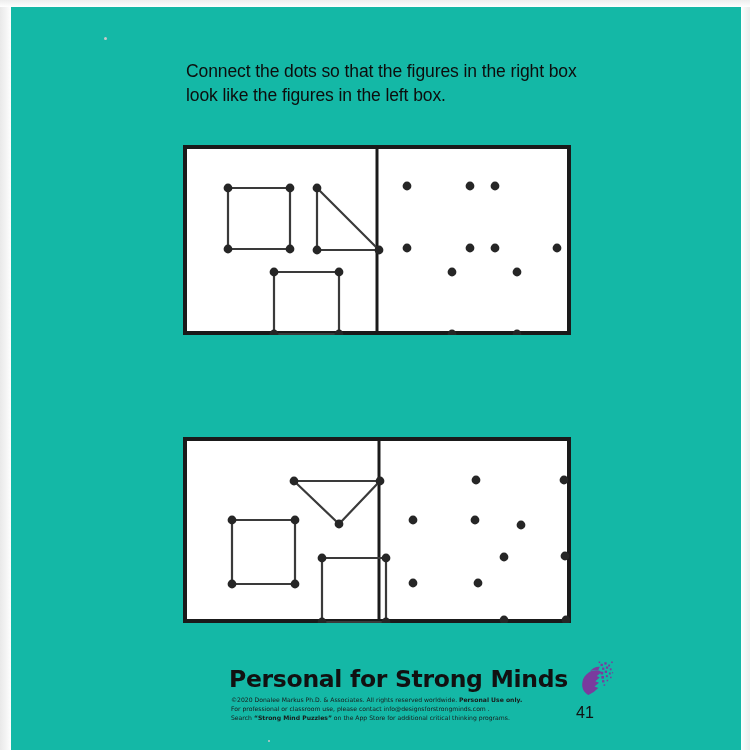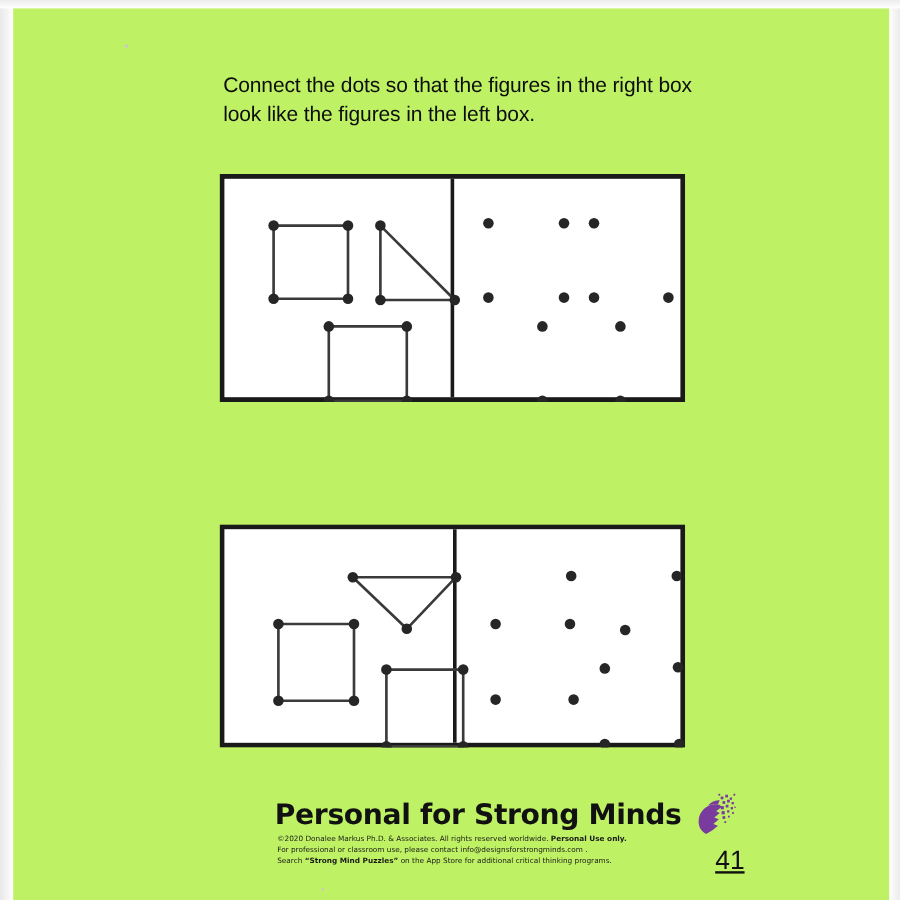--- a/index.html
+++ b/index.html
@@ -13,21 +13,21 @@
     background: #ffffff;
     font-family: "Liberation Sans", sans-serif;
     position: relative;
     overflow: hidden;
   }
 
   
   .page {
     position: absolute;
     inset: 0;
-    background: #bef264;
+    background: #14b8a6;
   }
   .scan-edge-left {
     position: absolute;
     left: 0; top: 0;
     width: 11px; height: 750px;
     background: linear-gradient(to right, #e9e9e9 0%, #f4f4f4 55%, #ffffff 100%);
   }
   .scan-edge-right {
     position: absolute;
     right: 0; top: 0;
@@ -103,25 +103,24 @@
     font-family: "DejaVu Sans", sans-serif;
     font-size: 6.1px;
     line-height: 1.46;
     color: #1a1a1a;
   }
   .fineprint b {
     font-weight: bold;
   }
   .page-number {
     position: absolute;
-    left: 596px;
+    left: 576px;
     top: 44px;
-    font-size: 22px;
+    font-size: 16px;
     color: #111111;
-    text-decoration: underline;
   }
 </style>
 </head>
 <body>
 
 <div class="page">
 
   <div class="scan-edge-left"></div>
   <div class="scan-edge-right"></div>
   <div class="scan-edge-top"></div>

